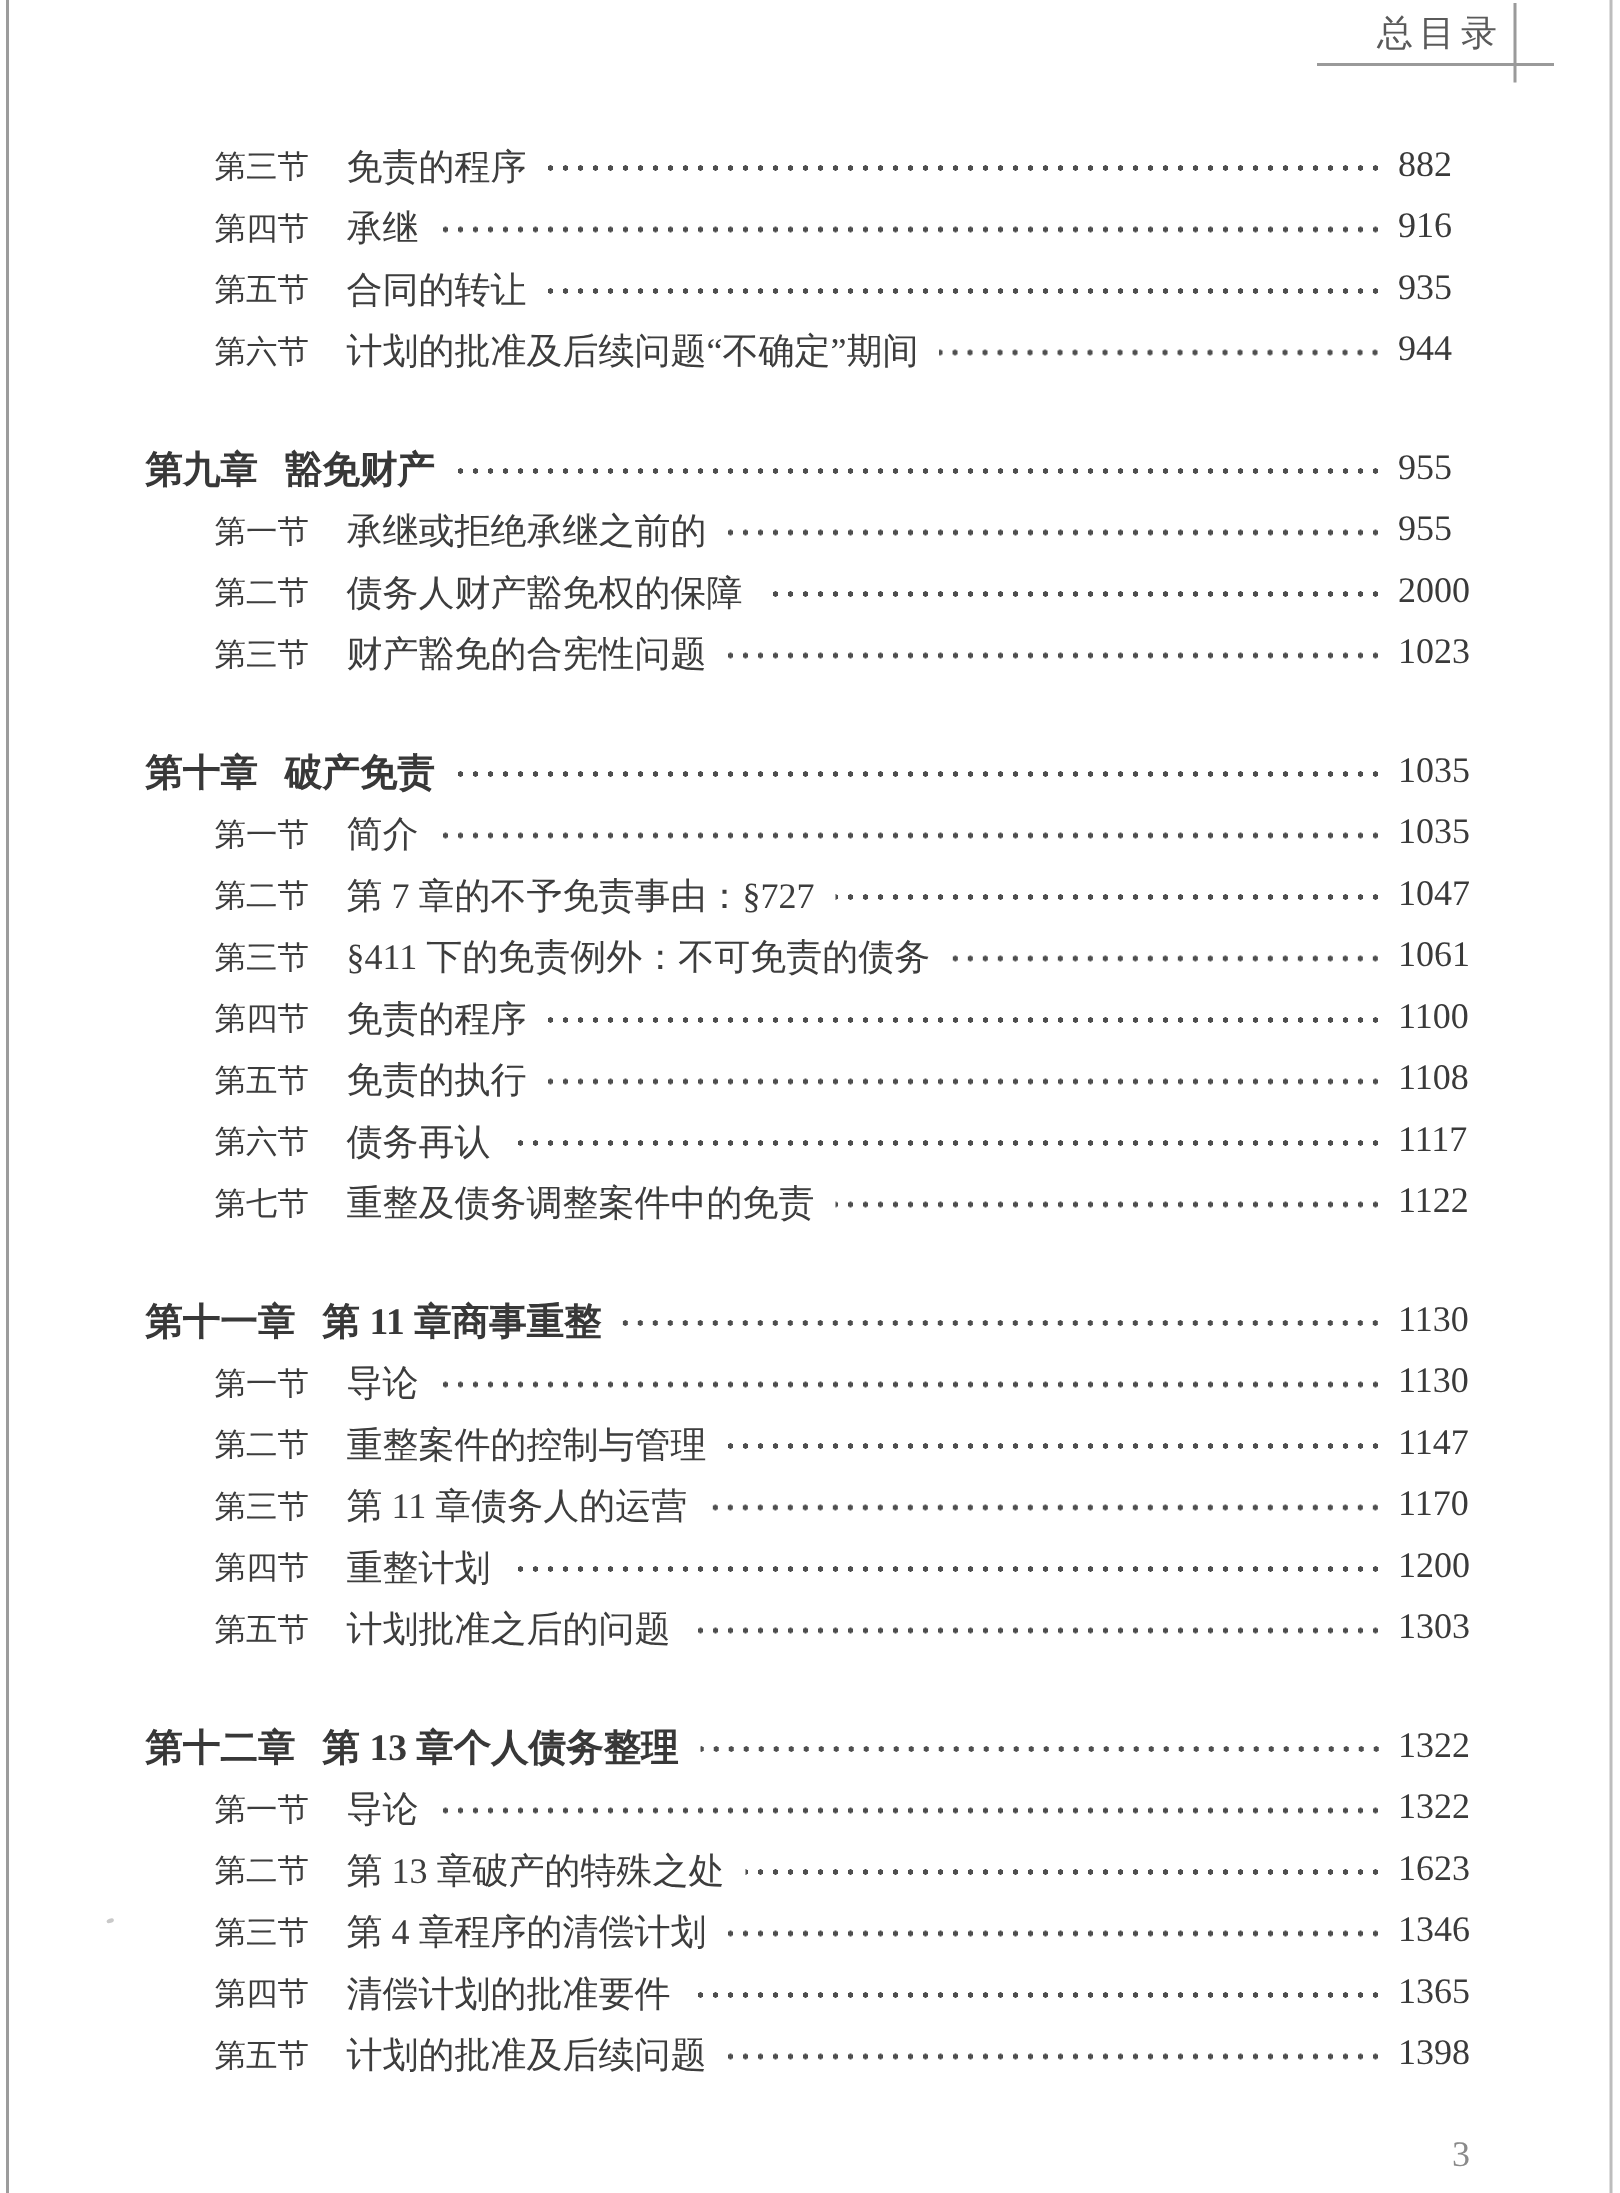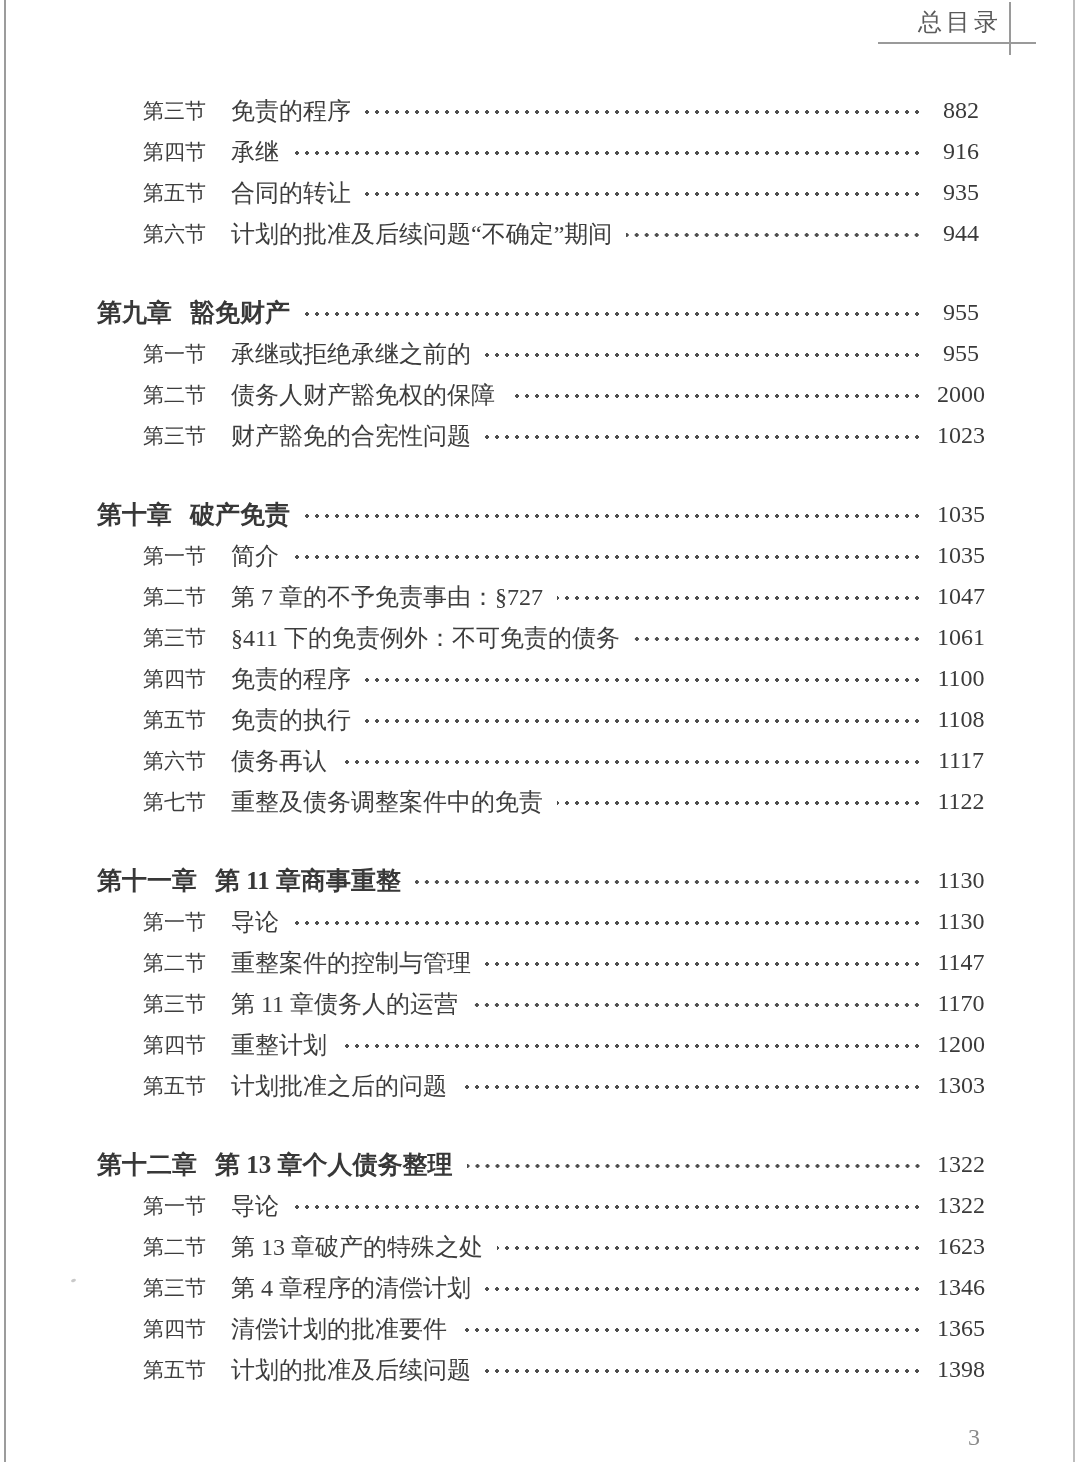--- a/index.html
+++ b/index.html
@@ -81,21 +81,21 @@
     height: 8px;
     margin: 2px 10px 0 14px;
     background-image: radial-gradient(circle, #4e4e4e 1.7px, rgba(0,0,0,0) 1.9px);
     background-size: 10px 8px;
     background-position: right center;
     background-repeat: repeat-x;
     min-width: 20px;
   }
   .row-page {
     min-width: 58px;
-    text-align: center;
+    text-align: left;
     font-size: 24px;
     color: #3a3a3a;
   }
   
   .folio {
     position: absolute;
     left: 968px; top: 1424px;
     font-size: 24px;
     color: #8a8a8a;
   }

